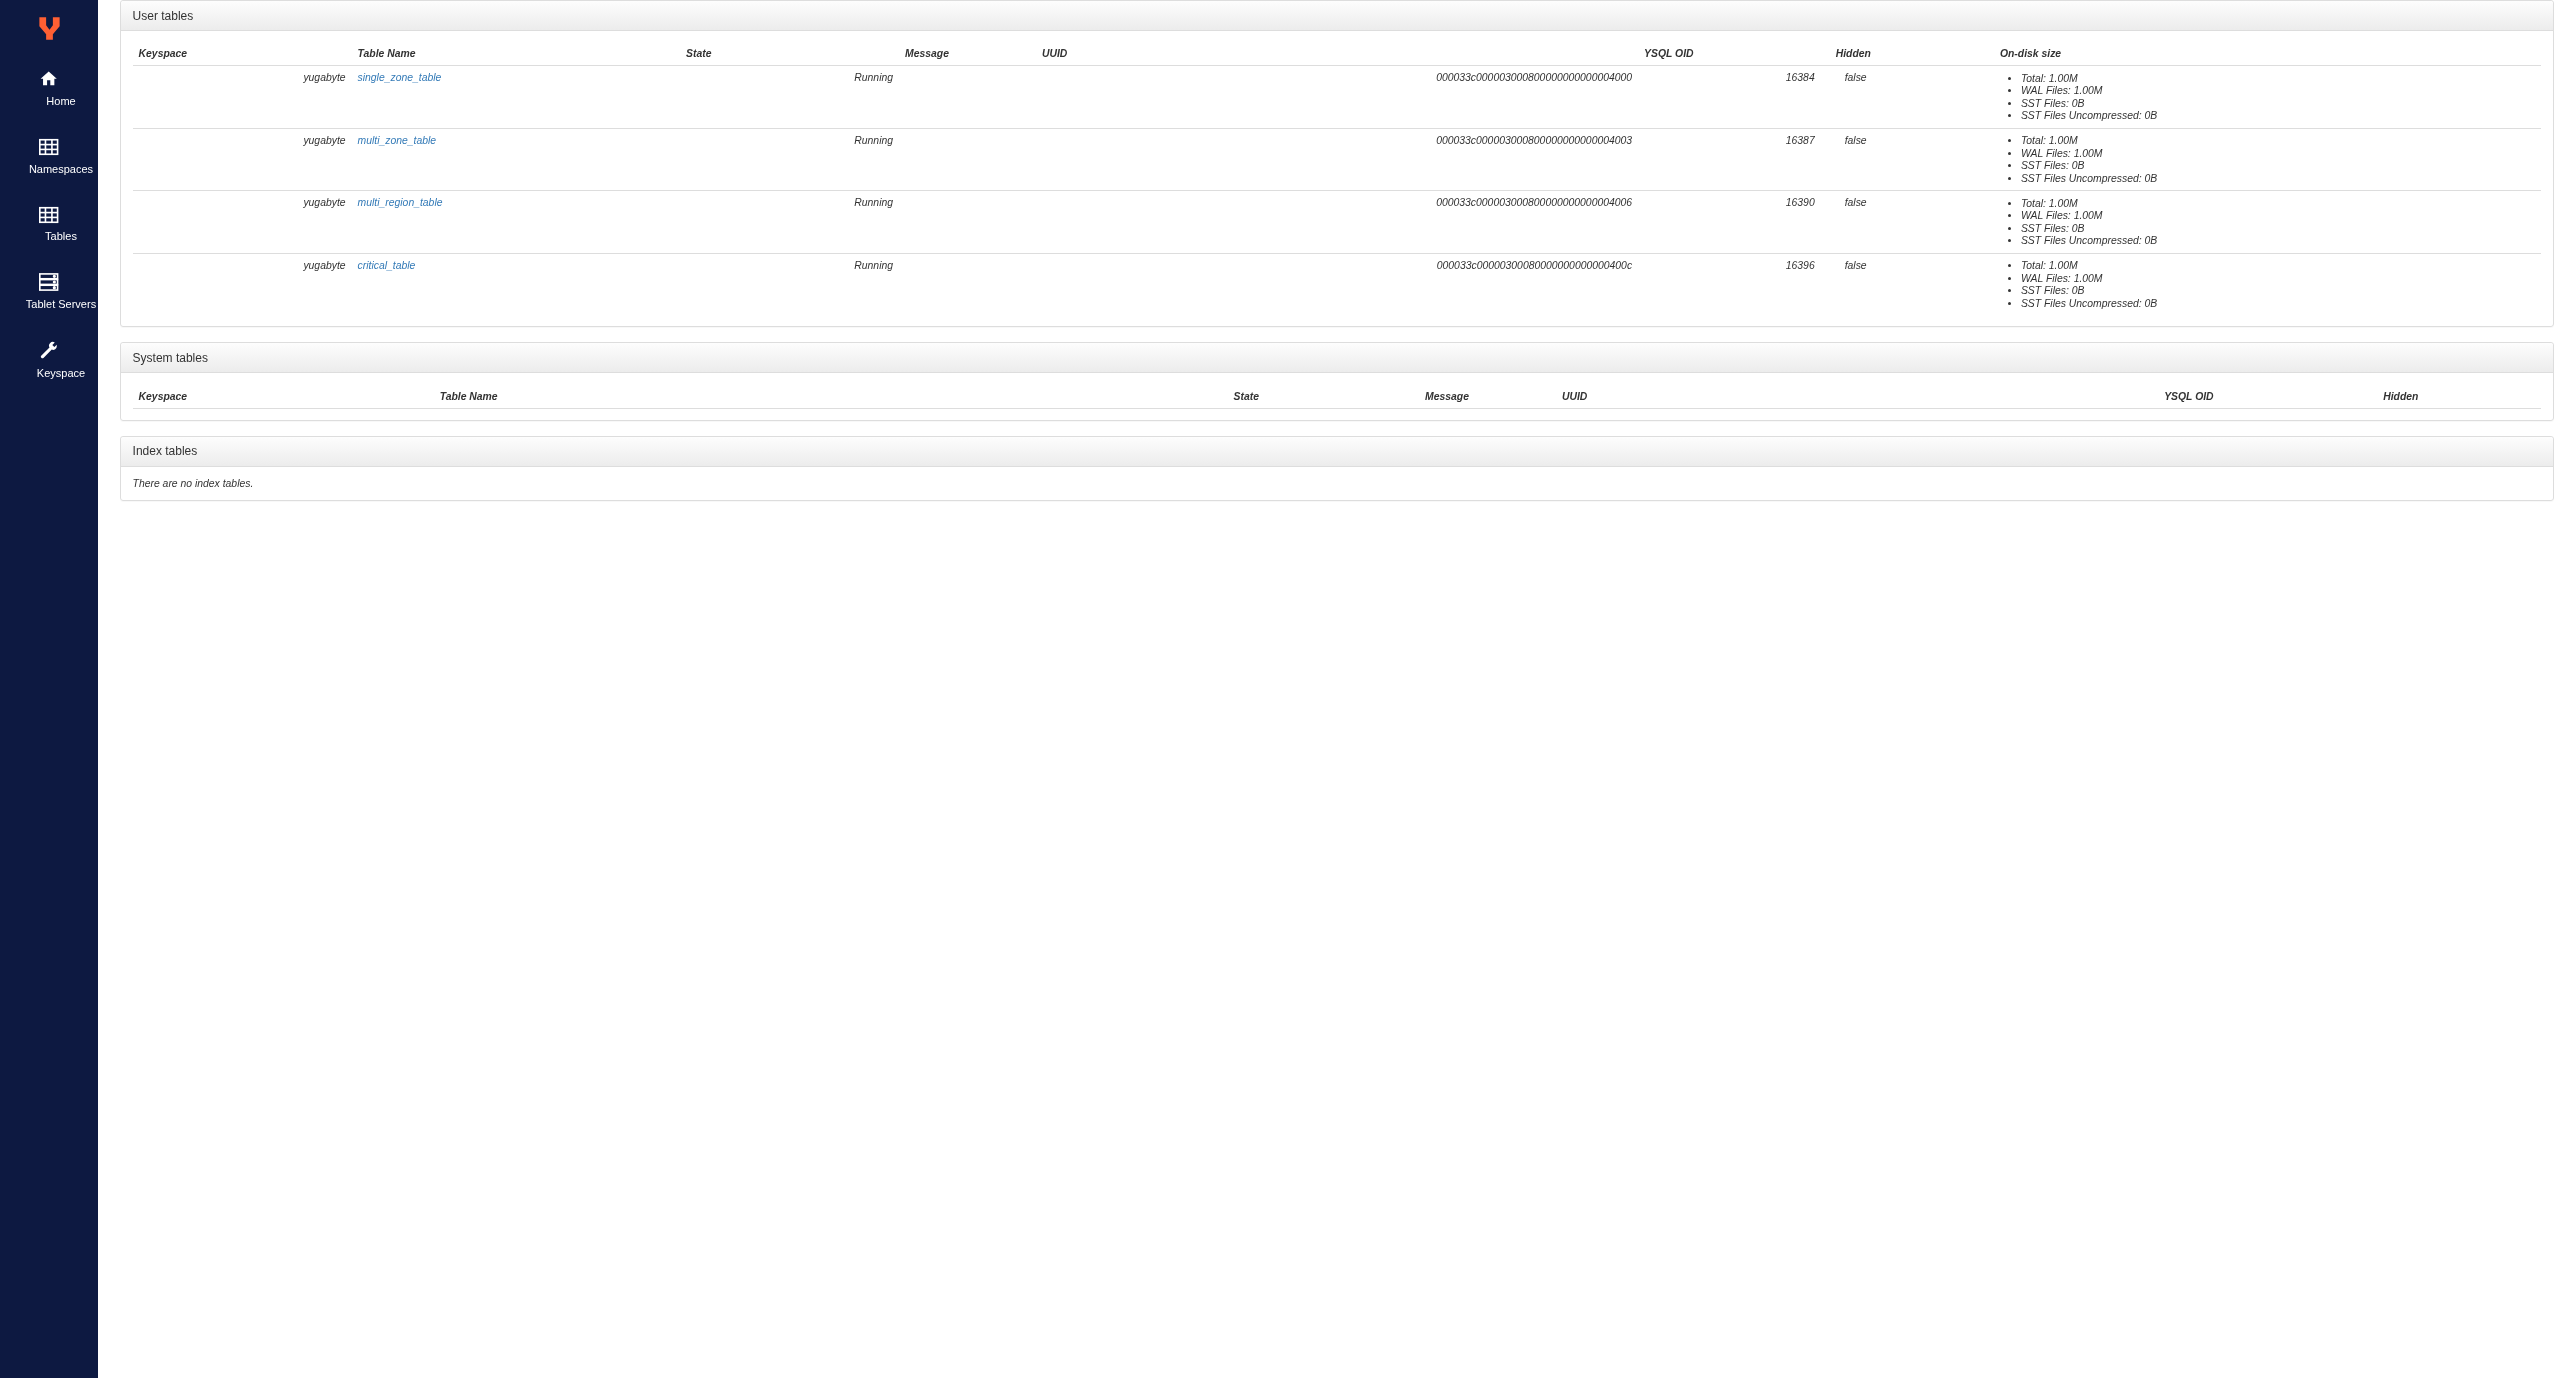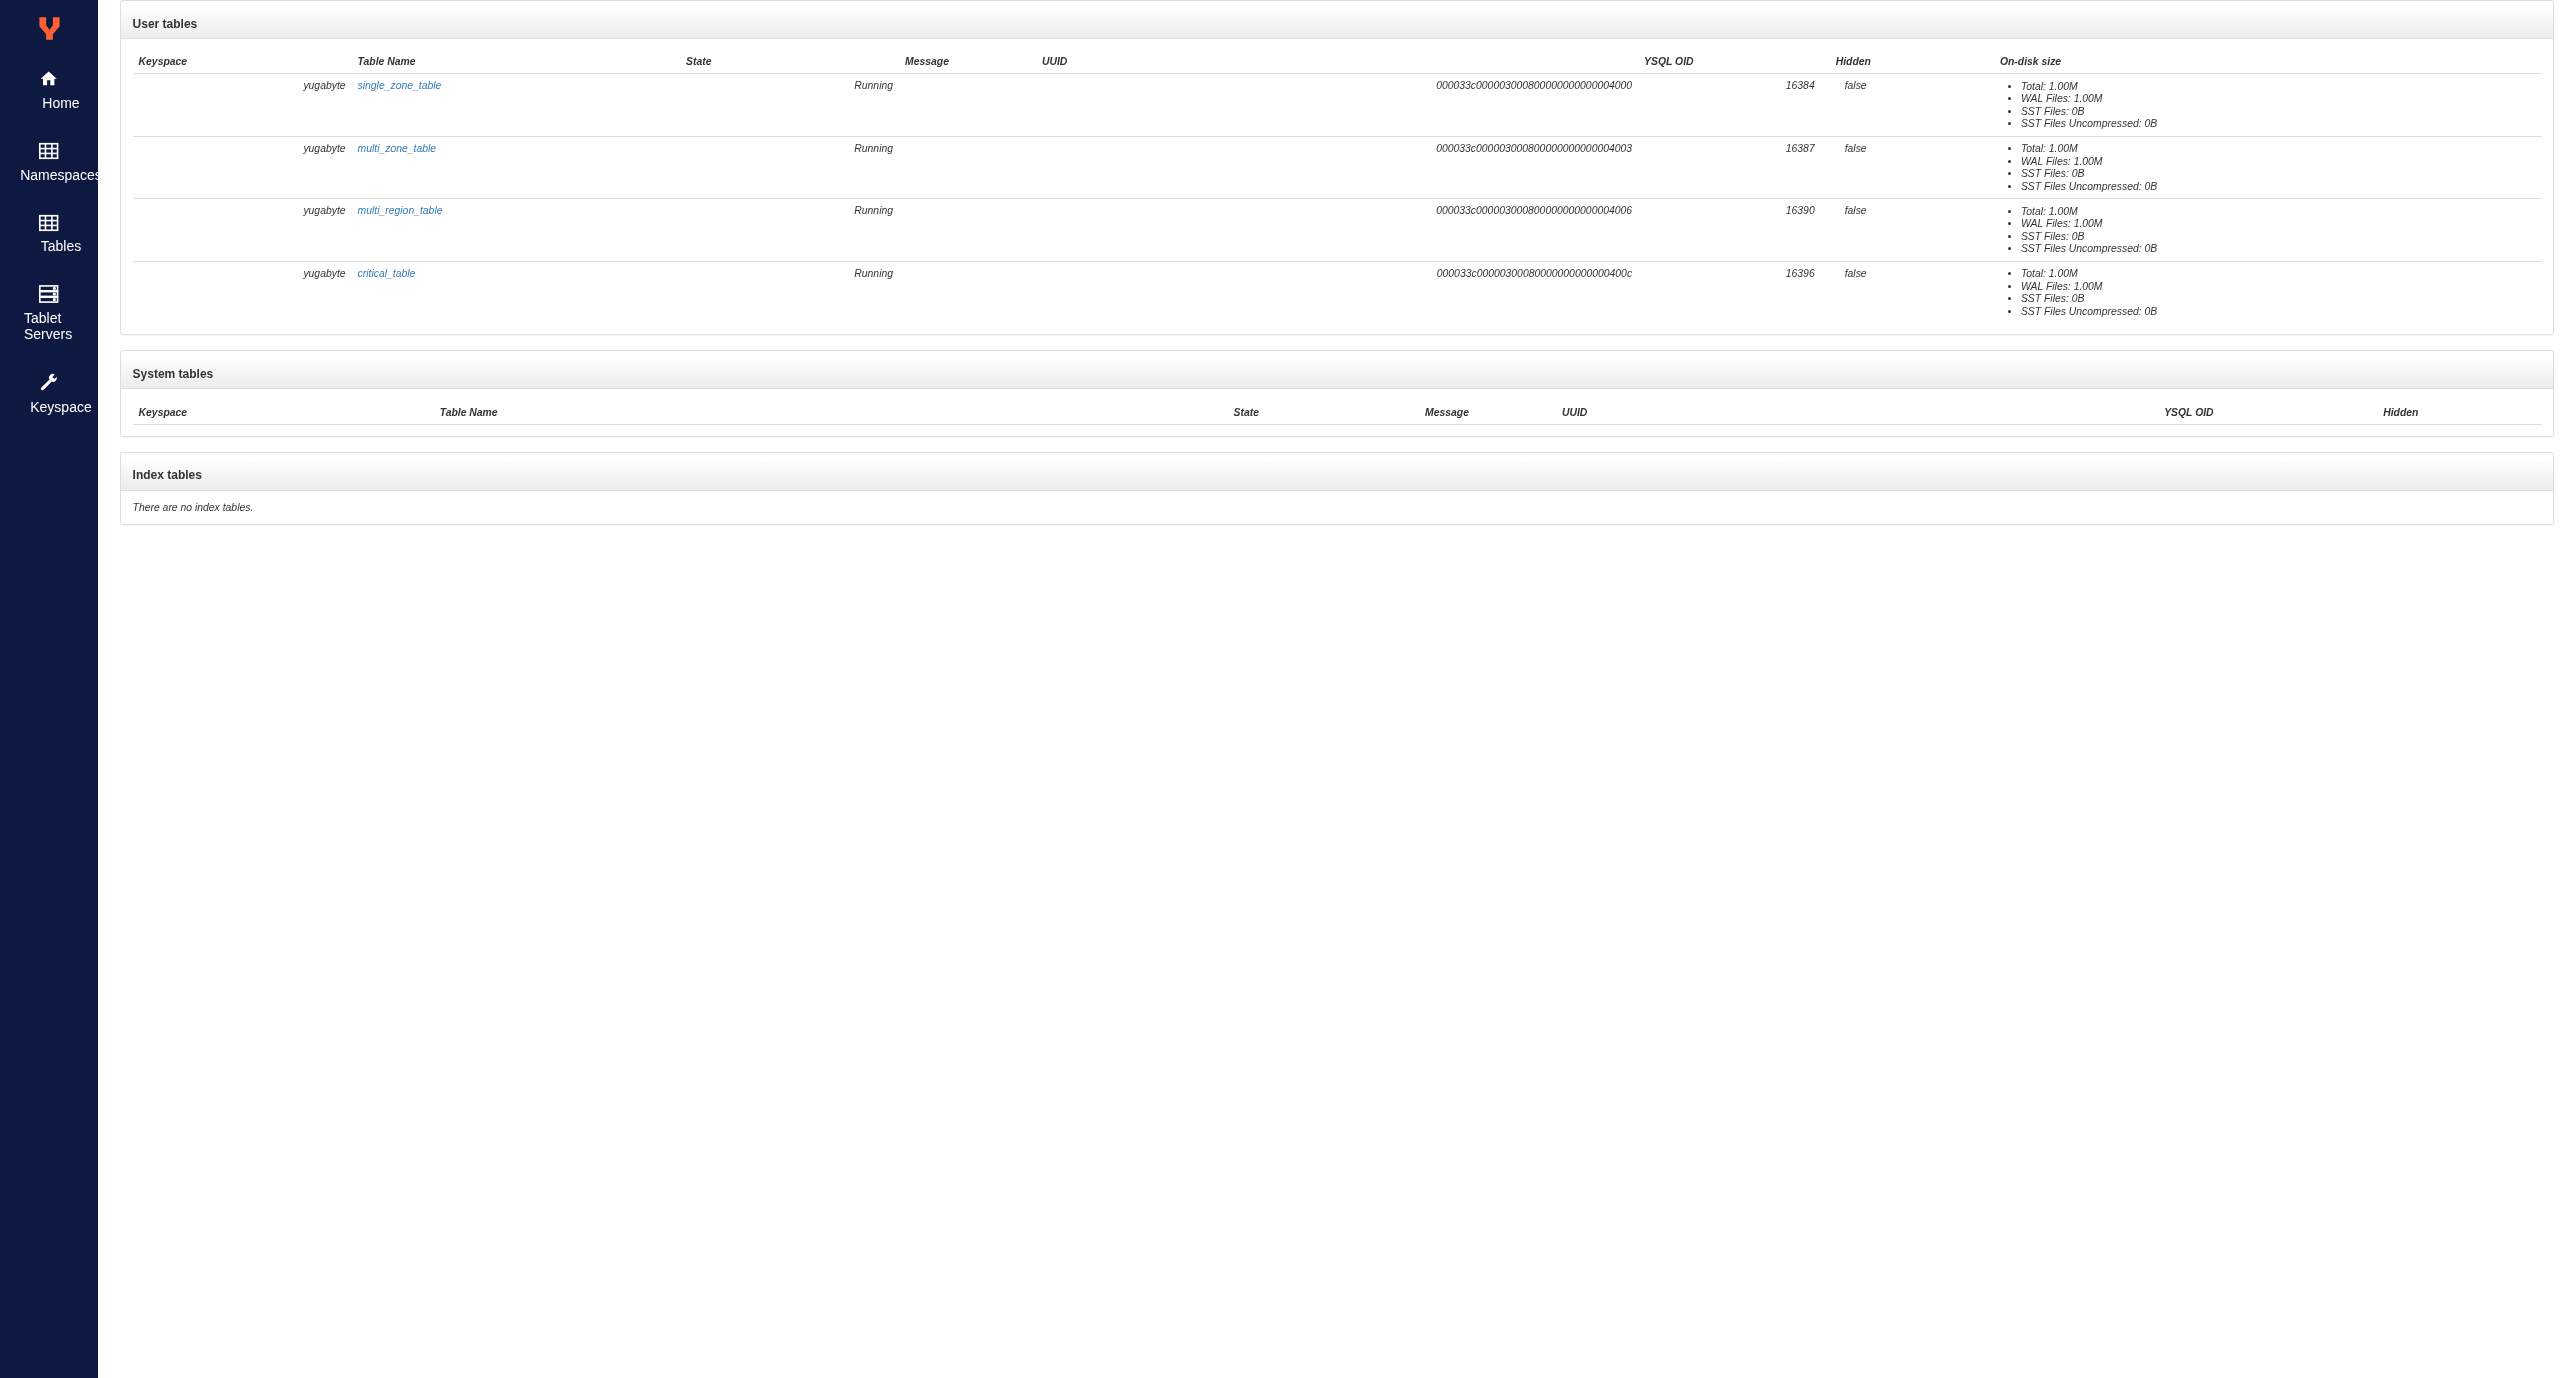--- a/index.html
+++ b/index.html
@@ -33,21 +33,21 @@
     text-decoration: none;
     margin-bottom: 25px;
     cursor: pointer;
     width: 100%;
     padding: 3px 0;
   }
   .nav-item .icon {
     margin-bottom: 4.5px;
   }
   .nav-item .label {
-    font-size: 14px;
+    font-size: 11px;
     margin-left: 24px;
   }
   
   .main {
     flex: 1;
     padding: 0 22.4px 22.4px 22.4px;
     overflow-y: auto;
     background: #fff;
   }
   .panel {
@@ -59,22 +59,21 @@
   }
   .panel:first-child { margin-top: 0; }
   .panel-heading {
     background: linear-gradient(#fdfdfd, #ececec);
     border-bottom: 0.7px solid #ddd;
     padding: 7.5px 11.2px;
     border-top-left-radius: 3px;
     border-top-right-radius: 3px;
     color: #333;
     font-size: 12px;
-    font-weight: 700;
-    margin-top: 8px;
+    font-weight: 400;
   }
   .panel-body {
     padding: 11.2px;
     font-style: italic;
   }
   table {
     width: 100%;
     border-collapse: collapse;
     font-size: 10.4px;
   }

